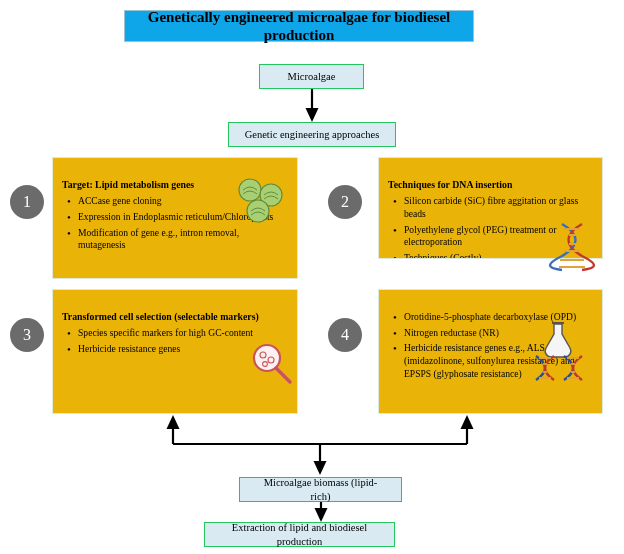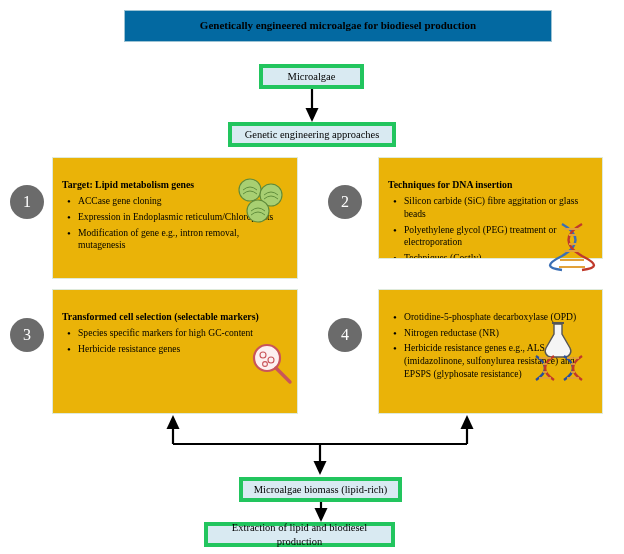--- a/index.html
+++ b/index.html
@@ -19,47 +19,47 @@
     position: relative;
     width: 624px;
     height: 554px;
   }
   .abs { position: absolute; }
 
   
   .title-box {
     left: 124px;
     top: 10px;
-    width: 428px;
+    width: 350px;
     height: 32px;
-    background: #0369a1;
+    background: #0ea5e9;
     border: 1px solid #9cc3d4;
     display: flex;
     align-items: center;
     justify-content: center;
     text-align: center;
     font-weight: bold;
-    font-size: 11px;
+    font-size: 15px;
     line-height: 1.2;
     padding: 0 6px;
     box-sizing: border-box;
   }
 
   
   .flow-box {
     background: #d9eaf2;
-    border: 4px solid #22c55e;
+    border: 1px solid #22c55e;
     display: flex;
     align-items: center;
     justify-content: center;
     text-align: center;
     font-size: 10.5px;
     line-height: 1.25;
     box-sizing: border-box;
-    padding: 0 8px;
+    padding: 0 15px;
   }
   #box-microalgae { left: 259px; top: 64px; width: 105px; height: 25px; }
   #box-genetic    { left: 228px; top: 122px; width: 168px; height: 25px; }
   #box-biomass    { left: 239px; top: 477px; width: 163px; height: 25px; }
   #box-extraction { left: 204px; top: 522px; width: 191px; height: 25px; }
 
   
   .panel {
     background: #eab308;
     border: 1px solid #dfeada;

